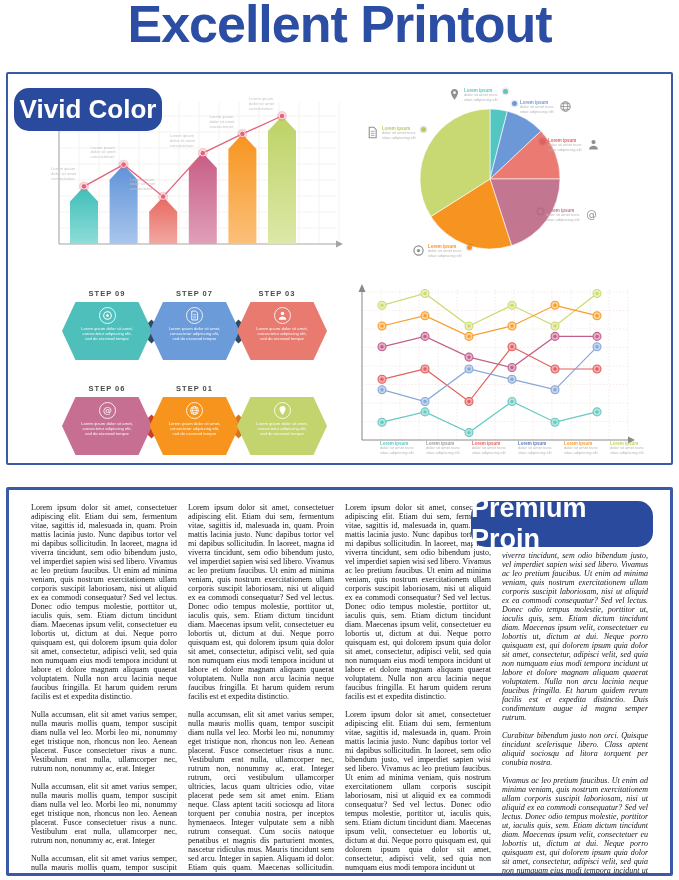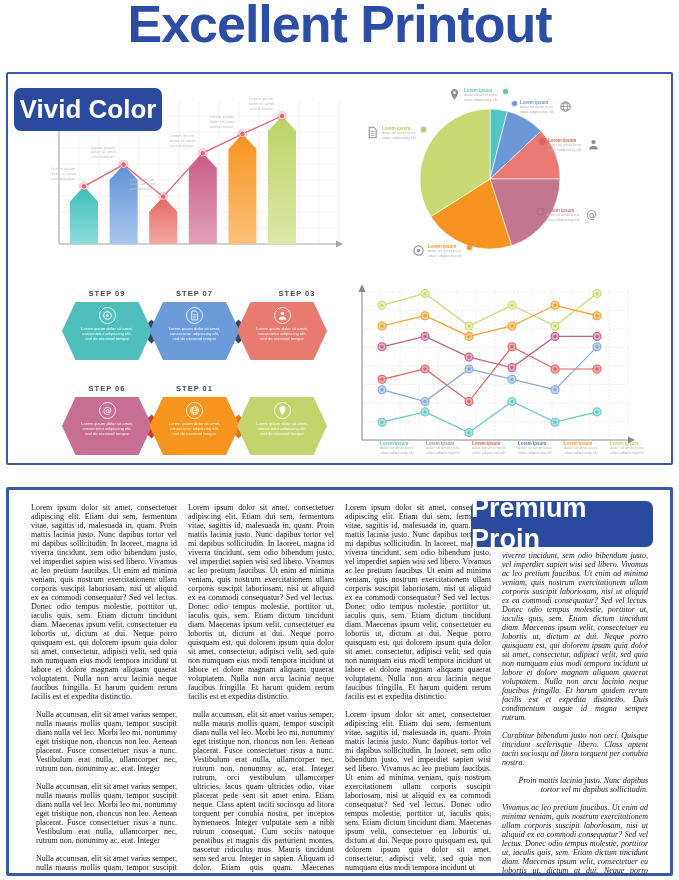--- a/index.html
+++ b/index.html
@@ -5,21 +5,21 @@
   html,body{margin:0;padding:0}
   body{width:679px;height:880px;position:relative;background:#fff;overflow:hidden;
        font-family:"Liberation Sans",sans-serif;}
   .page-title{position:absolute;top:-6px;left:0;width:100%;text-align:center;
       font-size:52px;line-height:60px;font-weight:bold;color:#2b4da3;letter-spacing:-1px}
   .panel{position:absolute;left:6px;width:667px;background:#fff;border:2px solid #3a5aa8;
       border-radius:2px;box-sizing:border-box;overflow:hidden}
   #vivid-panel{top:72px;height:393px}
   #premium-panel{top:487px;height:389px;border-width:3px}
   .badge{position:absolute;background:#2a4a9e;color:#fff;font-weight:bold;
-      display:flex;align-items:center;justify-content:center;border-radius:7px;z-index:30}
+      display:flex;align-items:center;justify-content:center;border-radius:15px;z-index:30}
   #vivid-badge{left:6px;top:14px;width:148px;height:43px;font-size:26px}
   #premium-badge{left:462px;top:11px;width:182px;height:46px;font-size:27px}
   svg.chart{position:absolute;overflow:visible}
   #bar-svg{left:30px;top:16px}
   #pie-svg{left:340px;top:8px}
   #line-svg{left:348px;top:208px}
   
   .pie-label{position:absolute;display:flex;align-items:flex-start;gap:3px;z-index:5}
   .pie-label .txt{width:36px}
   .pie-label .l1{font-size:4.5px;line-height:5px;font-weight:bold}
@@ -38,21 +38,21 @@
   
   #line-legend{position:absolute;left:372px;top:367px;display:flex;gap:2px;z-index:4}
   .legend-item{width:44px}
   .legend-item .l1{font-size:4.5px;line-height:5px;font-weight:bold}
   .legend-item .l2{font-size:4px;line-height:4.8px;color:#b5b5b5}
   
   #columns{display:flex;gap:11px;padding:13px 22px;font-family:"Liberation Serif",serif;
       font-size:8px;line-height:9px;color:#14141f;text-align:justify}
   .col{flex:1;min-width:0}
   .col p{margin:0 0 9px 0}
-  .col p.indent{margin-left:5px}
+  .col p.indent{}
   .col.italic{font-style:italic}
   .col.pad-top{padding-top:48px}
   .col p.right{text-align:right}
 </style>
 </head>
 <body>
 
 <div class="page-title">Excellent Printout</div>
 
 <div class="panel" id="vivid-panel">
@@ -238,21 +238,21 @@
             <circle cx="8" cy="8" r="2" fill="currentColor"></circle>
           </svg>
         </span><div class="body">Lorem ipsum dolor sit amet, consectetur adipiscing elit, sed do eiusmod tempor</div></div>
       <div class="step-header" style="left: 141.5px; top: 215px;">STEP 07</div>
       <div class="hex" style="left: 141.5px; top: 228px; background: rgb(107, 155, 217);"><span class="ic">
           <svg viewBox="0 0 16 16" width="11" height="11" style="color: rgb(255, 255, 255);">
             <path d="M4 1.5h5.6l2.9 3V14.5H4z" fill="none" stroke="currentColor" stroke-width="1.3"></path>
             <path d="M6 6.5h4.5M6 9h4.5M6 11.5h4.5" stroke="currentColor" stroke-width="0.9"></path>
           </svg>
         </span><div class="body">Lorem ipsum dolor sit amet, consectetur adipiscing elit, sed do eiusmod tempor</div></div>
-      <div class="step-header" style="left: 244px; top: 215px;">STEP 03</div>
+      <div class="step-header" style="left: 224px; top: 215px;">STEP 03</div>
       <div class="hex" style="left: 229px; top: 228px; background: rgb(232, 122, 112);"><span class="ic">
           <svg viewBox="0 0 16 16" width="11" height="11" style="color: rgb(255, 255, 255);">
             <circle cx="8" cy="5" r="2.6" fill="currentColor"></circle>
             <path d="M2.6 14c0-3 2.4-4.5 5.4-4.5s5.4 1.5 5.4 4.5z" fill="currentColor"></path>
           </svg>
         </span><div class="body">Lorem ipsum dolor sit amet, consectetur adipiscing elit, sed do eiusmod tempor</div></div>
       <div class="step-header" style="left: 54px; top: 310px;">STEP 06</div>
       <div class="hex" style="left: 54px; top: 323px; background: rgb(199, 111, 147);"><span class="ic">
           <svg viewBox="0 0 16 16" width="11" height="11" style="color: rgb(255, 255, 255);">
             <text x="8" y="12.2" font-size="13" text-anchor="middle" fill="currentColor" font-family="DejaVu Sans,sans-serif">@</text>
@@ -431,18 +431,17 @@
       <div class="col">
         <p>Lorem ipsum dolor sit amet, consectetuer adipiscing elit. Etiam dui sem, fermentum vitae, sagittis id, malesuada in, quam. Proin mattis lacinia justo. Nunc dapibus tortor vel mi dapibus sollicitudin. In laoreet, magna id viverra tincidunt, sem odio bibendum justo, vel imperdiet sapien wisi sed libero. Vivamus ac leo pretium faucibus. Ut enim ad minima veniam, quis nostrum exercitationem ullam corporis suscipit laboriosam, nisi ut aliquid ex ea commodi consequatur? Sed vel lectus. Donec odio tempus molestie, porttitor ut, iaculis quis, sem. Etiam dictum tincidunt diam. Maecenas ipsum velit, consectetuer eu lobortis ut, dictum at dui. Neque porro quisquam est, qui dolorem ipsum quia dolor sit amet, consectetur, adipisci velit, sed quia non numquam eius modi tempora incidunt ut labore et dolore magnam aliquam quaerat voluptatem. Nulla non arcu lacinia neque faucibus fringilla. Et harum quidem rerum facilis est et expedita distinctio.</p>
         <p class="indent">nulla accumsan, elit sit amet varius semper, nulla mauris mollis quam, tempor suscipit diam nulla vel leo. Morbi leo mi, nonummy eget tristique non, rhoncus non leo. Aenean placerat. Fusce consectetuer risus a nunc. Vestibulum erat nulla, ullamcorper nec, rutrum non, nonummy ac, erat. Integer rutrum, orci vestibulum ullamcorper ultricies, lacus quam ultricies odio, vitae placerat pede sem sit amet enim. Etiam neque. Class aptent taciti sociosqu ad litora torquent per conubia nostra, per inceptos hymenaeos. Integer vulputate sem a nibh rutrum consequat. Cum sociis natoque penatibus et magnis dis parturient montes, nascetur ridiculus mus. Mauris tincidunt sem sed arcu. Integer in sapien. Aliquam id dolor. Etiam quis quam. Maecenas sollicitudin. Morbi leo mi, nonummy eget tristique non, rhoncus non leo.</p>
       </div>
       <div class="col">
         <p>Lorem ipsum dolor sit amet, consectetuer adipiscing elit. Etiam dui sem, fermentum vitae, sagittis id, malesuada in, quam. Proin mattis lacinia justo. Nunc dapibus tortor vel mi dapibus sollicitudin. In laoreet, magna id viverra tincidunt, sem odio bibendum justo, vel imperdiet sapien wisi sed libero. Vivamus ac leo pretium faucibus. Ut enim ad minima veniam, quis nostrum exercitationem ullam corporis suscipit laboriosam, nisi ut aliquid ex ea commodi consequatur? Sed vel lectus. Donec odio tempus molestie, porttitor ut, iaculis quis, sem. Etiam dictum tincidunt diam. Maecenas ipsum velit, consectetuer eu lobortis ut, dictum at dui. Neque porro quisquam est, qui dolorem ipsum quia dolor sit amet, consectetur, adipisci velit, sed quia non numquam eius modi tempora incidunt ut labore et dolore magnam aliquam quaerat voluptatem. Nulla non arcu lacinia neque faucibus fringilla. Et harum quidem rerum facilis est et expedita distinctio.</p>
         <p>Lorem ipsum dolor sit amet, consectetuer adipiscing elit. Etiam dui sem, fermentum vitae, sagittis id, malesuada in, quam. Proin mattis lacinia justo. Nunc dapibus tortor vel mi dapibus sollicitudin. In laoreet, sem odio bibendum justo, vel imperdiet sapien wisi sed libero. Vivamus ac leo pretium faucibus. Ut enim ad minima veniam, quis nostrum exercitationem ullam corporis suscipit laboriosam, nisi ut aliquid ex ea commodi consequatur? Sed vel lectus. Donec odio tempus molestie, porttitor ut, iaculis quis, sem. Etiam dictum tincidunt diam. Maecenas ipsum velit, consectetuer eu lobortis ut, dictum at dui. Neque porro quisquam est, qui dolorem ipsum quia dolor sit amet, consectetur, adipisci velit, sed quia non numquam eius modi tempora incidunt ut</p>
       </div>
       <div class="col italic pad-top">
         <p>viverra tincidunt, sem odio bibendum justo, vel imperdiet sapien wisi sed libero. Vivamus ac leo pretium faucibus. Ut enim ad minima veniam, quis nostrum exercitationem ullam corporis suscipit laboriosam, nisi ut aliquid ex ea commodi consequatur? Sed vel lectus. Donec odio tempus molestie, porttitor ut, iaculis quis, sem. Etiam dictum tincidunt diam. Maecenas ipsum velit, consectetuer eu lobortis ut, dictum at dui. Neque porro quisquam est, qui dolorem ipsum quia dolor sit amet, consectetur, adipisci velit, sed quia non numquam eius modi tempora incidunt ut labore et dolore magnam aliquam quaerat voluptatem. Nulla non arcu lacinia neque faucibus fringilla. Et harum quidem rerum facilis est et expedita distinctio. Duis condimentum augue id magna semper rutrum.</p>
-        <p>Curabitur bibendum justo non orci. Quisque tincidunt scelerisque libero. Class aptent taciti sociosqu ad litora torquent per conubia nostra.</p>
-        <p class="right">Proin mattis lacinia justo. Nunc dapibus tortor vel mi dapibus sollicitudin.</p>
+        <p>Curabitur bibendum justo non orci. Quisque tincidunt scelerisque libero. Class aptent aliquid sociosqu ad litora torquent per conubia nostra.</p>
         <p>Vivamus ac leo pretium faucibus. Ut enim ad minima veniam, quis nostrum exercitationem ullam corporis suscipit laboriosam, nisi ut aliquid ex ea commodi consequatur? Sed vel lectus. Donec odio tempus molestie, porttitor ut, iaculis quis, sem. Etiam dictum tincidunt diam. Maecenas ipsum velit, consectetuer eu lobortis ut, dictum at dui. Neque porro quisquam est, qui dolorem ipsum quia dolor sit amet, consectetur, adipisci velit, sed quia non numquam eius modi tempora incidunt ut labore</p>
       </div>
     </div>
 </div>
 
 </body></html>

